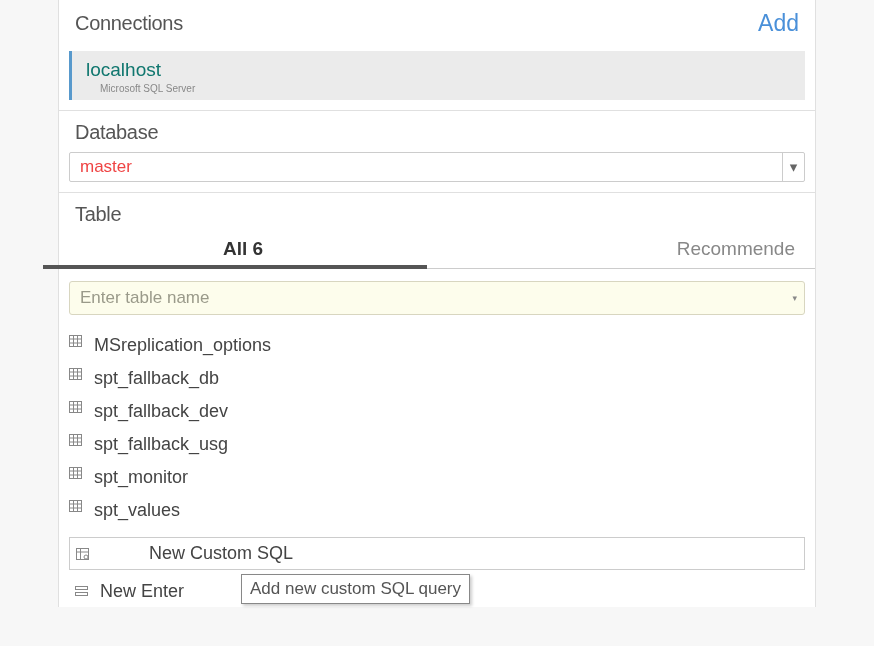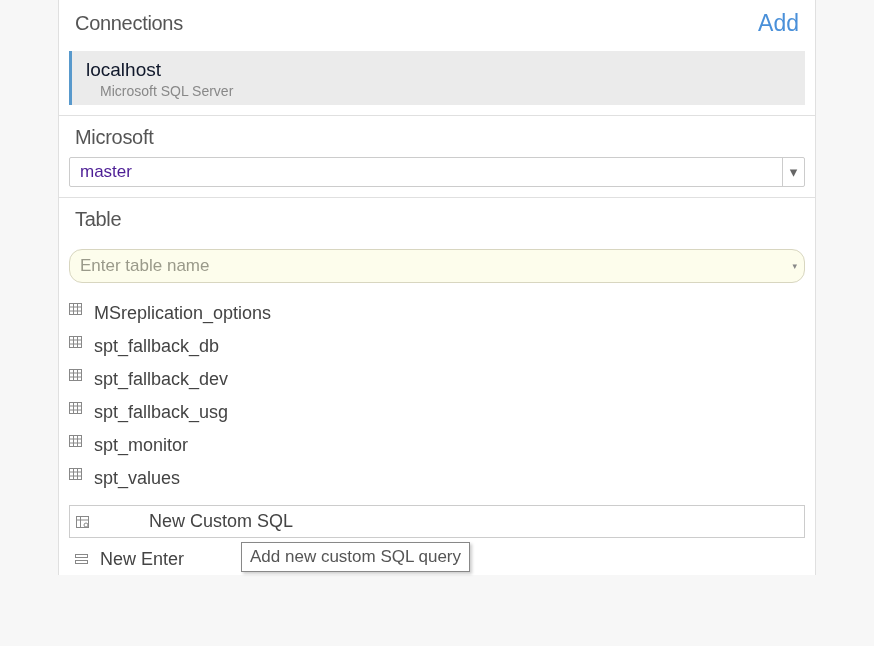--- a/index.html
+++ b/index.html
@@ -37,44 +37,44 @@
       cursor: pointer;
     }
     .connection-item {
       background: #ebebeb;
       border-left: 3px solid #5899cc;
       margin: 4px 10px 10px 10px;
       padding: 8px 14px 6px 14px;
     }
     .connection-name {
       font-size: 19px;
-      color: #0f172a;
+      color: #0f766e;
     }
     .connection-type {
-      font-size: 14px;
+      font-size: 10px;
       color: #888;
       padding-left: 14px;
       margin-top: 2px;
     }
     .database-section { border-top: none; }
     .db-header { padding: 10px 16px 8px 16px; }
     .db-select {
       display: flex;
       align-items: center;
       border: 1px solid #ccc;
       border-radius: 2px;
       margin: 0 10px 10px 10px;
       height: 30px;
       position: relative;
     }
     .db-select-value {
       flex: 1;
       padding: 0 10px;
       font-size: 17px;
-      color: #4c1d95;
+      color: #ef4444;
     }
     .db-select-btn {
       width: 22px;
       height: 28px;
       border-left: 1px solid #ccc;
       display: flex;
       align-items: center;
       justify-content: center;
       color: #666;
       cursor: pointer;
@@ -112,21 +112,21 @@
       margin: 12px 10px 10px 10px;
       position: relative;
     }
     .search-input {
       width: 100%;
       border: 1px solid #d8d6c0;
       background: #fdfdec;
       padding: 6px 24px 6px 10px;
       font-size: 17px;
       color: #555;
-      border-radius: 13px;
+      border-radius: 3px;
     }
     .search-input::placeholder { color: #9a9a8a; }
     .search-caret {
       position: absolute;
       right: 8px;
       top: 50%;
       transform: translateY(-50%);
       font-size: 9px;
       color: #888;
       pointer-events: none;
@@ -200,33 +200,42 @@
     <div class="add-link">Add</div>
   </div>
   <div class="connection-item">
     <div class="connection-name">localhost</div>
     <div class="connection-type">Microsoft SQL Server</div>
   </div>
 </div>
 
 <div class="panel database-section">
   <div class="db-header">
-    <div class="section-title">Microsoft</div>
+    <div class="section-title">Database</div>
   </div>
   <div class="db-select">
     <div class="db-select-value">master</div>
     <div class="db-select-btn">
       <span>▾</span>
     </div>
   </div>
 </div>
 
 <div class="panel table-section">
   <div class="table-header">
     <div class="section-title">Table</div>
+  </div>
+  <div class="tabs">
+    <div class="tab active">
+      <span>All</span>
+      <span class="tab-count">6</span>
+    </div>
+    <div class="tab">
+      <span>Recommende</span>
+    </div>
   </div>
   <div class="search-row">
     <input type="text" class="search-input" placeholder="Enter table name" style="">
     <span class="search-caret">▾</span>
   </div>
   <div class="table-list">
     <div class="table-item">
       <svg class="table-icon-svg" viewBox="0 0 13 12">
           <rect x="0.5" y="0.5" width="12" height="11" fill="none" stroke="#888" stroke-width="1"></rect>
           <line x1="0.5" y1="4" x2="12.5" y2="4" stroke="#888" stroke-width="1"></line>

